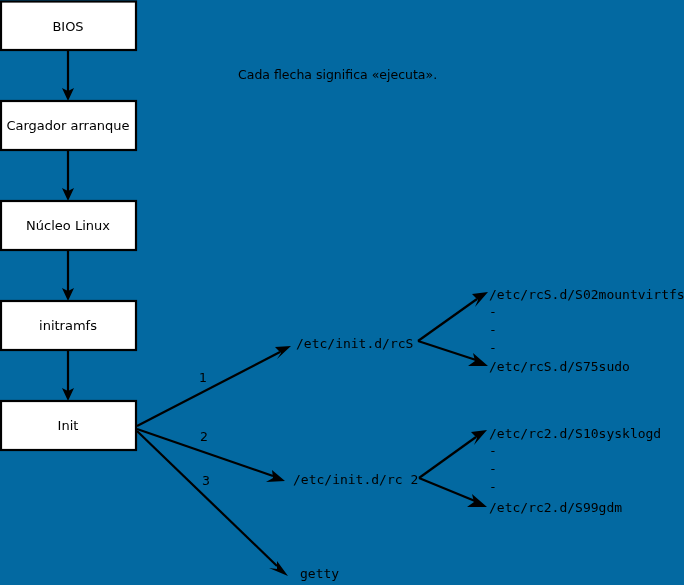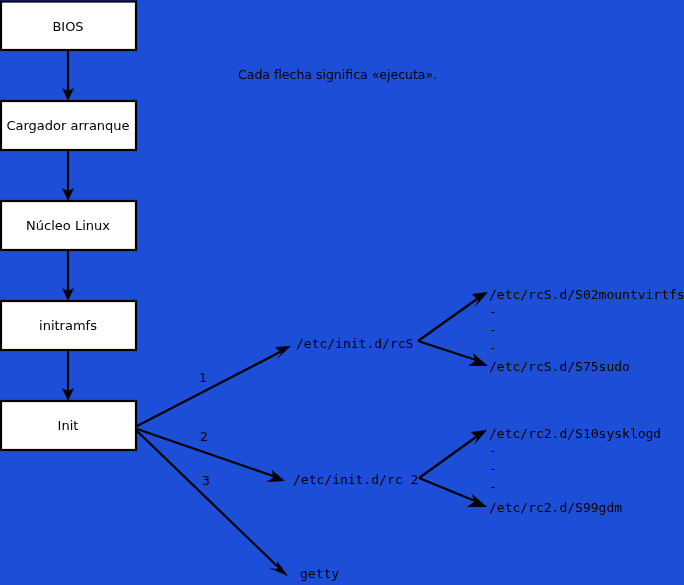--- a/index.html
+++ b/index.html
@@ -10,21 +10,21 @@
   body {
     width: 684px;
     height: 585px;
     overflow: hidden;
     font-family: "Liberation Sans", sans-serif;
   }
   #diagram-root {
     position: relative;
     width: 684px;
     height: 585px;
-    background: #1d4ed8;
+    background: #0369a1;
   }
   svg.diagram {
     display: block;
     width: 684px;
     height: 585px;
   }
   .box-rect {
     fill: #ffffff;
     stroke: #000000;
     stroke-width: 2.2;

